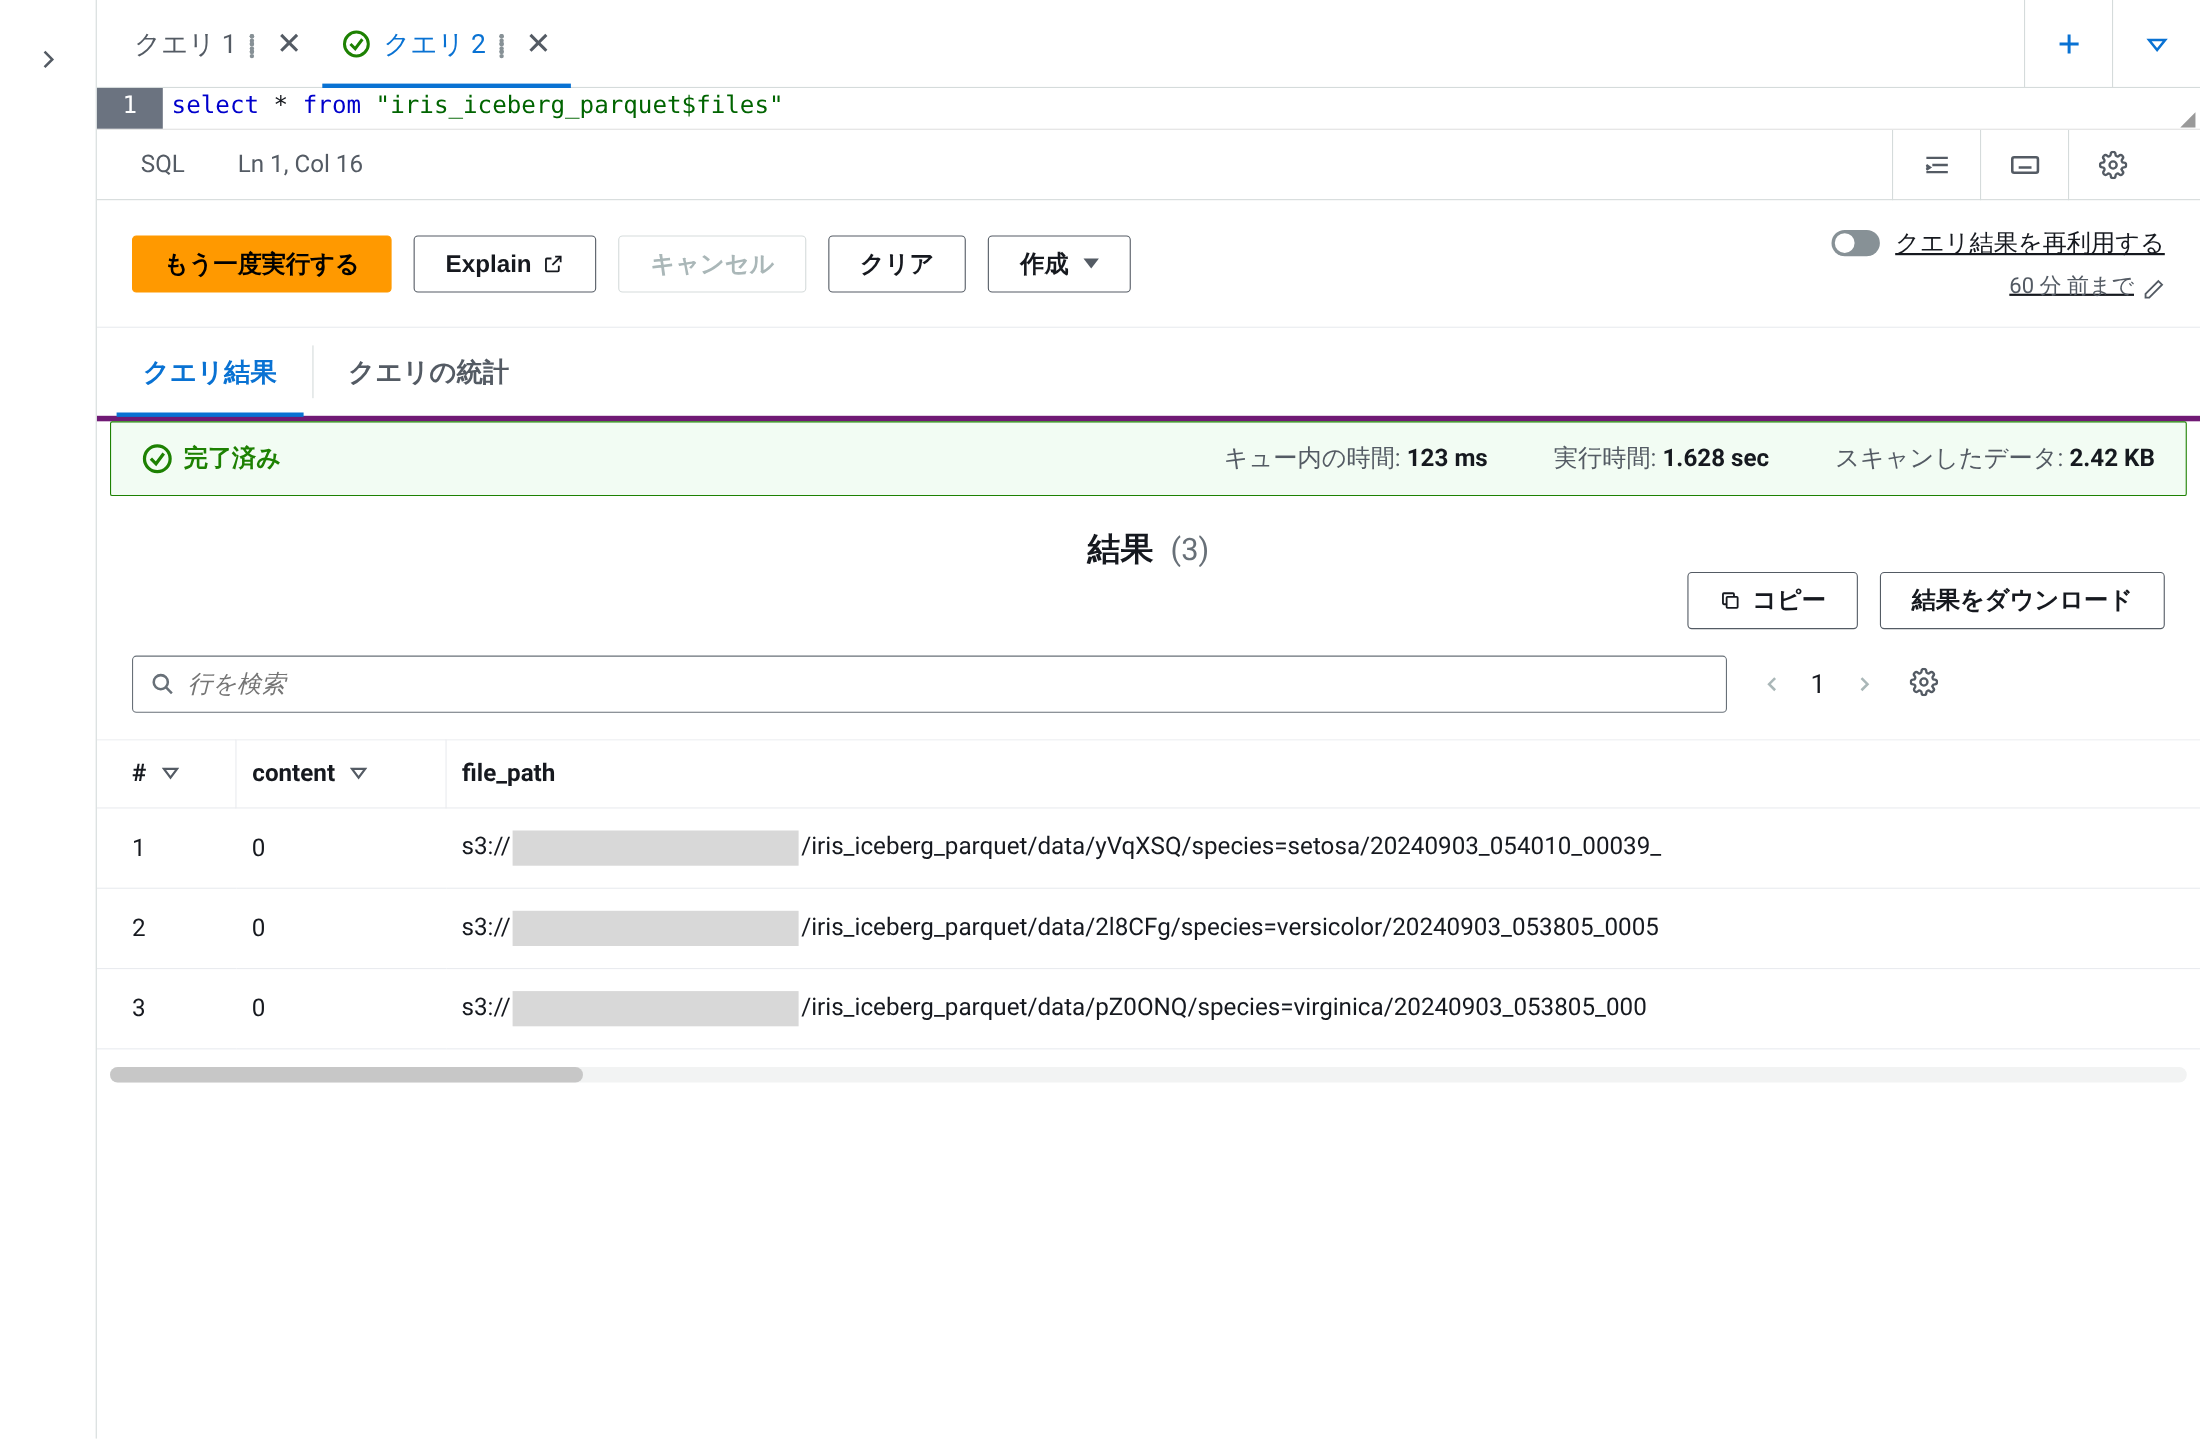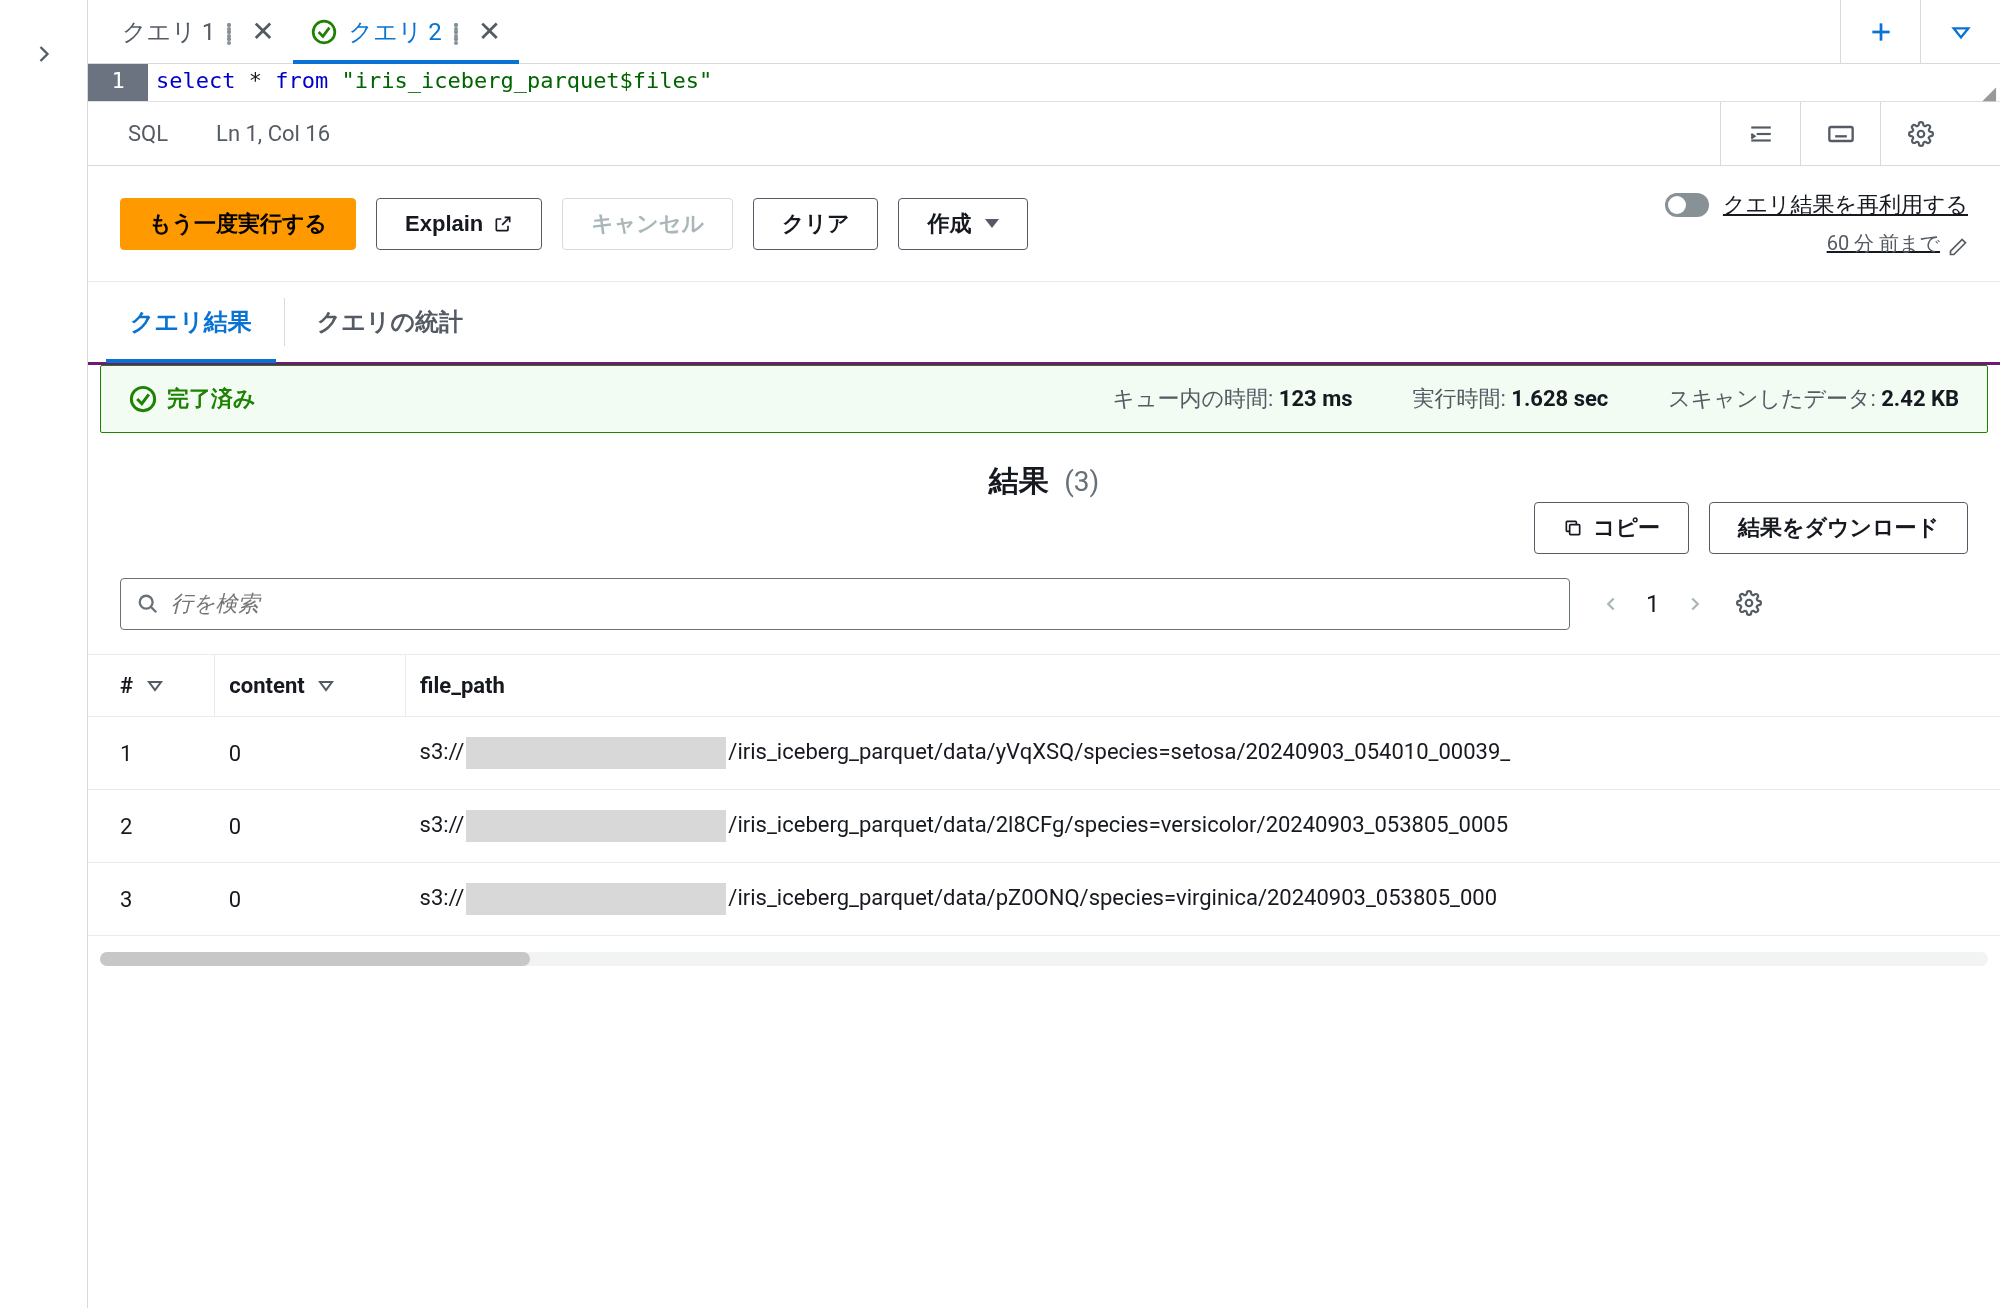--- a/index.html
+++ b/index.html
@@ -3,21 +3,21 @@
 <meta charset="utf-8">
 <style>
 * { box-sizing: border-box; margin: 0; padding: 0; }
 body { font-family: -apple-system, BlinkMacSystemFont, "Segoe UI", Roboto, Helvetica, Arial, sans-serif; background: #fff; color: #16191f; font-size: 14px; }
 .app { display: flex; width: 2000px; height: 1308px; }
 .left-rail { width: 88px; min-width: 88px; border-right: 1px solid #d5dbdb; display: flex; align-items: flex-start; justify-content: center; padding-top: 40px; }
 .left-rail svg { width: 28px; height: 28px; stroke: #545b64; stroke-width: 2; fill: none; }
 .main { flex: 1; display: flex; flex-direction: column; overflow: hidden; }
 
 
-.tabs-row { display: flex; align-items: center; border-bottom: 1px solid #d5dbdb; height: 64px; padding: 0 0 0 16px; position: relative; }
+.tabs-row { display: flex; align-items: flex-start; border-bottom: 1px solid #d5dbdb; height: 80px; padding: 0 0 0 16px; position: relative; }
 .tab { display: flex; align-items: center; gap: 12px; padding: 0 18px; height: 100%; font-size: 24px; color: #545b64; cursor: pointer; position: relative; }
 .tab.active { color: #0972d3; }
 .tab.active::after { content: ''; position: absolute; left: 0; right: 0; bottom: -1px; height: 4px; background: #0972d3; }
 .tab .status-icon { width: 26px; height: 26px; }
 .tab .drag-icon { display: flex; flex-direction: column; gap: 3px; }
 .tab .drag-icon span { width: 4px; height: 4px; background: #879196; border-radius: 50%; display: block; }
 .tab .drag-col { display: flex; gap: 3px; }
 .tab .close { font-size: 28px; color: #545b64; cursor: pointer; padding-left: 8px; }
 .tabs-right { margin-left: auto; display: flex; align-items: center; }
 .tabs-right .icon-btn { width: 80px; height: 80px; display: flex; align-items: center; justify-content: center; border-left: 1px solid #d5dbdb; cursor: pointer; }
@@ -46,21 +46,21 @@
 .btn svg { width: 20px; height: 20px; stroke: currentColor; fill: none; stroke-width: 2; }
 .btn .caret-down { width: 0; height: 0; border-left: 7px solid transparent; border-right: 7px solid transparent; border-top: 9px solid #545b64; margin-left: 4px; }
 .action-right { margin-left: auto; display: flex; flex-direction: column; align-items: flex-end; gap: 10px; text-decoration: underline; }
 .reuse-row { display: flex; align-items: center; gap: 14px; font-size: 22px; }
 .toggle { width: 44px; height: 24px; background: #879196; border-radius: 12px; position: relative; }
 .toggle::after { content: ''; position: absolute; width: 18px; height: 18px; background: #fff; border-radius: 50%; top: 3px; left: 3px; }
 .reuse-sub { font-size: 20px; color: #545b64; display: flex; align-items: flex-end; gap: 8px; }
 .reuse-sub svg { width: 20px; height: 20px; stroke: #545b64; fill: none; stroke-width: 2; }
 
 
-.result-tabs { display: flex; border-bottom: 3px solid #701a75; padding: 0 18px; }
+.result-tabs { display: flex; border-bottom: 5px solid #701a75; padding: 0 18px; }
 .result-tab { padding: 24px 24px; font-size: 24px; color: #545b64; cursor: pointer; position: relative; font-weight: 600; }
 .result-tab.active { color: #0972d3; }
 .result-tab.active::after { content: ''; position: absolute; left: 0; right: 0; bottom: -1px; height: 4px; background: #0972d3; }
 .result-tab-sep { width: 1px; background: #d5dbdb; margin: 16px 8px; }
 
 
 .banner { display: flex; align-items: center; border: 1.5px solid #1d8102; background: #f2fcf3; margin: 0 12px 16px 12px; padding: 18px 28px; font-size: 22px; gap: 60px; border-radius: 2px; }
 .banner .status { display: flex; align-items: center; gap: 10px; color: #1d8102; font-weight: 600; }
 .banner .status svg { width: 28px; height: 28px; stroke: #1d8102; fill: none; stroke-width: 2.5; }
 .banner .metric { color: #16191f; }

